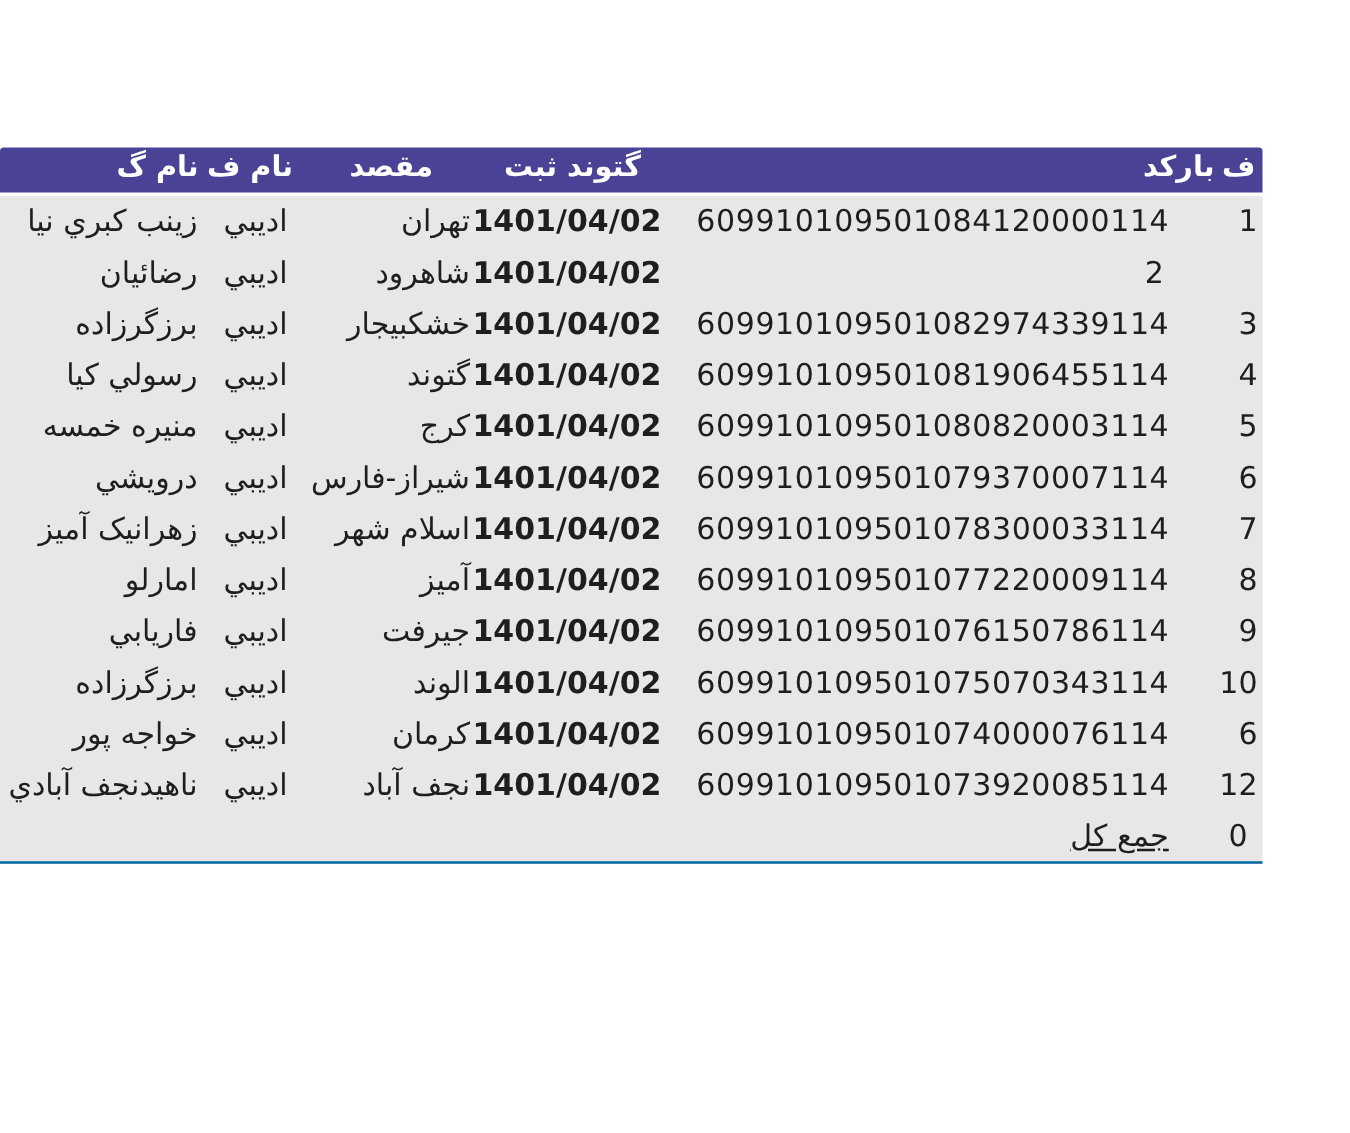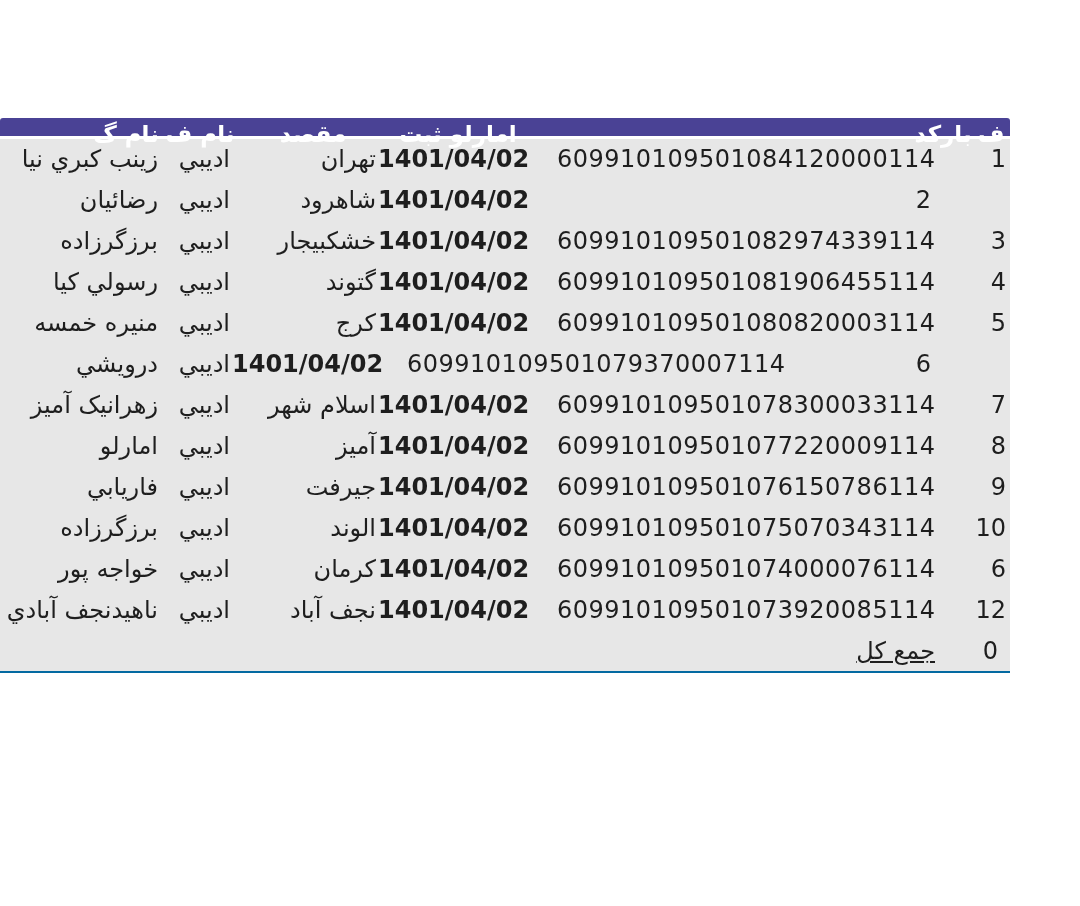--- a/index.html
+++ b/index.html
@@ -7,21 +7,21 @@
     width:1080px;height:906px;
     background:#ffffff;
     font-family:"DejaVu Sans","Liberation Sans",sans-serif;
     overflow:hidden;position:relative;
   }
   .sheet{
     position:absolute;left:0;top:118px;width:1010px;
   }
   .table-header{
     position:relative;
-    height:18px;
+    height:36px;
     background:var(--header-bg,#4a4295);
     border-radius:3px 3px 0 0;
   }
   .table-header .hcell{
     position:absolute;top:0;height:34px;line-height:33px;
     transform:translateX(-50%);
     color:#ffffff;font-weight:bold;font-size:23px;
     white-space:nowrap;
   }
   .table-body{
@@ -49,21 +49,21 @@
 </style>
 </head>
 <body>
 
 <div class="sheet">
 
   <div class="table-header">
     <span class="hcell" style="left:126px">نام گ</span>
     <span class="hcell" style="left:200px">نام ف</span>
     <span class="hcell" style="left:313px">مقصد</span>
-    <span class="hcell" style="left:458px">امارلو ثبت</span>
+    <span class="hcell" style="left:458px">گتوند ثبت</span>
     <span class="hcell" style="left:943px">بارکد</span>
     <span class="hcell" style="left:991px">ف</span>
   </div>
 
   <div class="table-body" id="table-body">
 
   <div class="trow">
     <span class="cell c-nameg">زينب كبري نيا</span>
     <span class="cell c-namef">اديبي</span>
     <span class="cell c-dest">تهران</span>
@@ -103,20 +103,21 @@
     <span class="cell c-namef">اديبي</span>
     <span class="cell c-dest">کرج</span>
     <span class="cell c-date">1401/04/02</span>
     <span class="cell c-barcode">609910109501080820003114</span>
     <span class="cell c-f">5</span>
   </div>
 
   <div class="trow">
     <span class="cell c-nameg">درويشي</span>
     <span class="cell c-namef">اديبي</span>
+    <span class="cell c-dest">شيراز-فارس</span>
     <span class="cell c-date">1401/04/02</span>
     <span class="cell c-barcode">609910109501079370007114</span>
     <span class="cell c-f">6</span>
   </div>
 
   <div class="trow">
     <span class="cell c-nameg">زهرانيک آميز</span>
     <span class="cell c-namef">اديبي</span>
     <span class="cell c-dest">اسلام شهر</span>
     <span class="cell c-date">1401/04/02</span>

